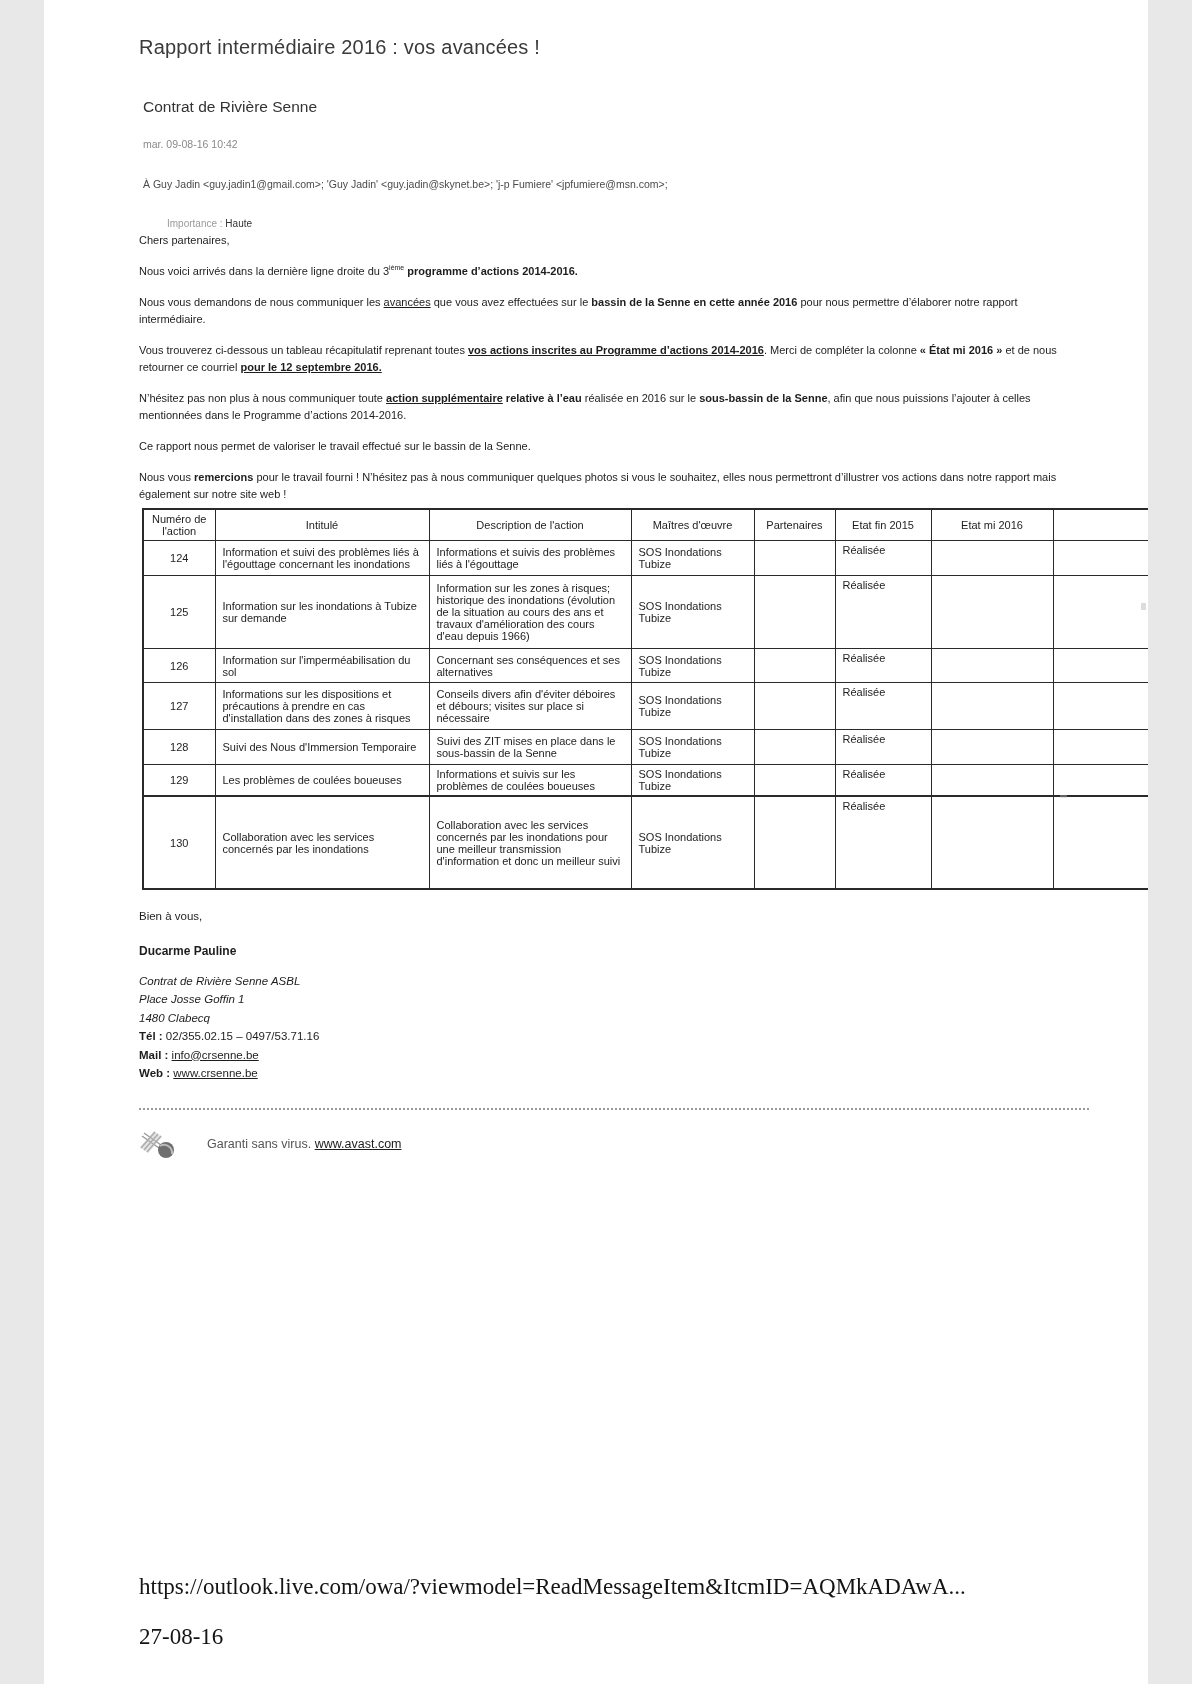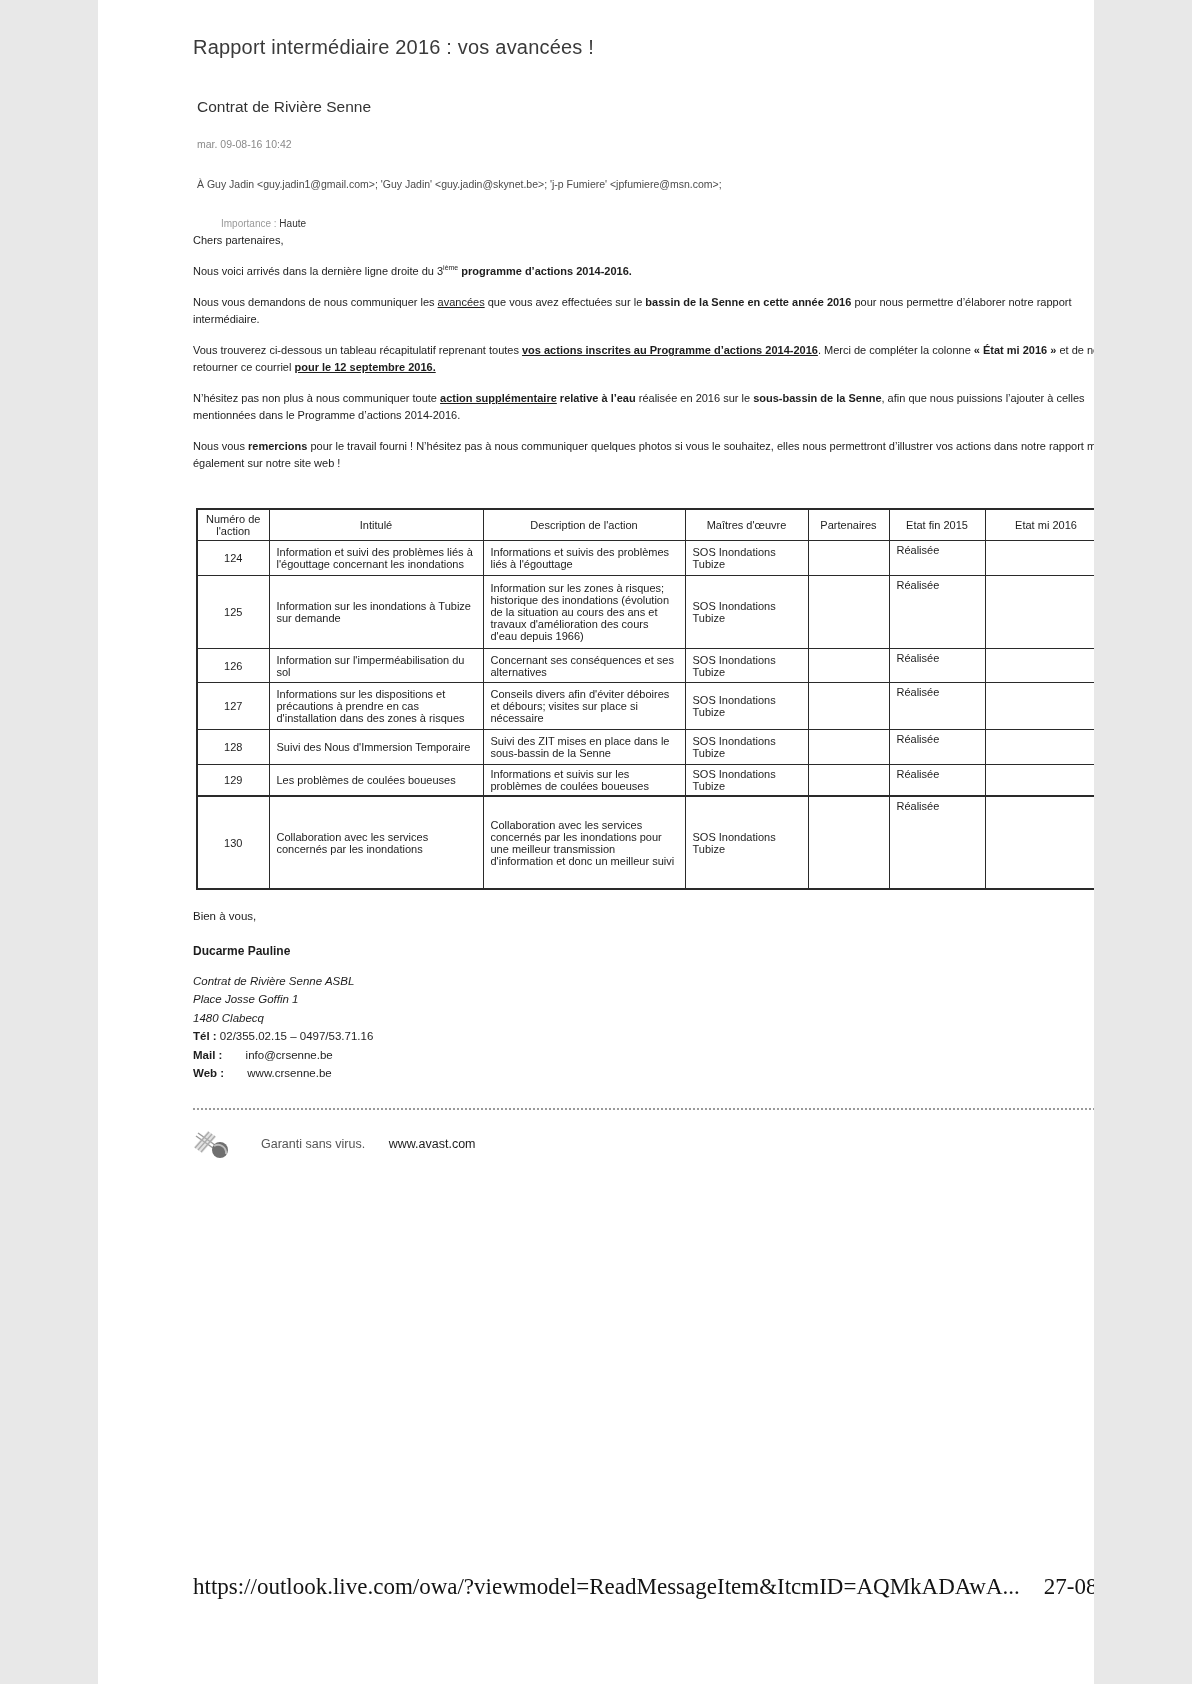--- a/index.html
+++ b/index.html
@@ -1,18 +1,18 @@
 <!DOCTYPE html>
 <html><head>
 <meta charset="utf-8">
 <style>
   * { margin:0; padding:0; box-sizing:border-box; }
   html,body { background:#e8e8e8; }
   .page {
-    position:relative; width:996px; height:1684px; margin:0 auto;
+    position:relative; width:1104px; height:1684px; margin:0 auto;
     background:#ffffff; overflow:hidden; color:#1e1e1e;
     font-family:"Liberation Sans", sans-serif;
   }
   
   .title { position:absolute; left:95px; top:36px; font-size:20px; font-weight:400; color:#3a3a3a; letter-spacing:.2px; }
   .hdr { position:absolute; left:99px; top:98px; width:980px; }
   .sender { font-size:15.5px; color:#333; margin-bottom:22px; }
   .maildate { font-size:10.5px; color:#8a8a8a; margin-bottom:28px; }
   .recips { font-size:10.5px; color:#4a4a4a; margin-bottom:28px; }
   .importance { font-size:10px; color:#9a9a9a;margin-left:24px; }
@@ -38,26 +38,26 @@
   tbody tr:nth-child(5) td { height:35px; }
   tbody tr:nth-child(6) td { height:30px; }
   tbody tr:nth-child(7) td { height:93px; border-top:2px solid #2a2a2a; }
   
   .sig { position:absolute; left:95px; top:910px; width:950px; font-size:11.5px; color:#1d1d1d; }
   .sig .closing { margin-bottom:22px; }
   .sig .name { font-weight:bold; margin-bottom:14px; font-size:12px; }
   .sig .it { font-style:italic; line-height:1.6; }
   .sig .line { line-height:1.6; }
   .sig .lbl { font-weight:bold; }
-  .sig a, .link { color:#1d1d1d; cursor:pointer;margin-left:20px; }
+  .sig a, .link { color:#1d1d1d; text-decoration:underline; cursor:pointer; }
   .dots { margin-top:26px; width:950px; border-top:2px dotted #9a9a9a; }
   .avast { margin-top:18px; display:flex; align-items:center; gap:16px; color:#555; font-size:12.5px; }
   
   .footer { position:absolute; left:95px; top:1574px; width:1000px; display:flex; gap:24px;
-            font-family:"Liberation Serif", serif; font-size:23px; color:#141414; }
+            font-family:"Liberation Serif", serif; font-size:23px; color:#141414;flex-direction:column; }
   .speck { position:absolute; background:#b9b9b9; }
 </style>
 </head>
 <body>
 
 <div class="page">
 
   <h1 class="title">Rapport intermédiaire 2016 : vos avancées !</h1>
 
   <div class="hdr">
@@ -66,20 +66,21 @@
     <div class="recips">À Guy Jadin &lt;guy.jadin1@gmail.com&gt;; 'Guy Jadin' &lt;guy.jadin@skynet.be&gt;; 'j-p Fumiere' &lt;jpfumiere@msn.com&gt;;</div>
     <div class="importance"><span>Importance : </span><span class="val">Haute</span></div>
   </div>
 
   <div class="bodytxt">
     <p>Chers partenaires,</p>
     <p><span>Nous voici arrivés dans la dernière ligne droite du 3</span><sup>ième</sup><span class="b"> programme d’actions 2014-2016.</span></p>
     <p><span>Nous vous demandons de nous communiquer les </span><span class="u">avancées</span><span> que vous avez effectuées sur le </span><span class="b">bassin de la Senne en cette année 2016</span><span> pour nous permettre d’élaborer notre rapport intermédiaire.</span></p>
     <p><span>Vous trouverez ci-dessous un tableau récapitulatif reprenant toutes </span><span class="bu">vos actions inscrites au Programme d’actions 2014-2016</span><span>. Merci de compléter la colonne </span><span class="b">« État mi 2016 »</span><span> et de nous retourner ce courriel </span><span class="bu">pour le 12 septembre 2016.</span></p>
     <p><span>N’hésitez pas non plus à nous communiquer toute </span><span class="bu">action supplémentaire</span><span class="b"> relative à l’eau</span><span> réalisée en 2016 sur le </span><span class="b">sous-bassin de la Senne</span><span>, afin que nous puissions l’ajouter à celles mentionnées dans le Programme d’actions 2014-2016.</span></p>
+    <p>Ce rapport nous permet de valoriser le travail effectué sur le bassin de la Senne.</p>
     <p><span>Nous vous </span><span class="b">remercions</span><span> pour le travail fourni ! N’hésitez pas à nous communiquer quelques photos si vous le souhaitez, elles nous permettront d’illustrer vos actions dans notre rapport mais également sur notre site web !</span></p>
   </div>
 
   <div class="tblwrap">
     <table>
       <colgroup>
         <col style="width:72px">
           <col style="width:214px">
           <col style="width:202px">
           <col style="width:123px">

